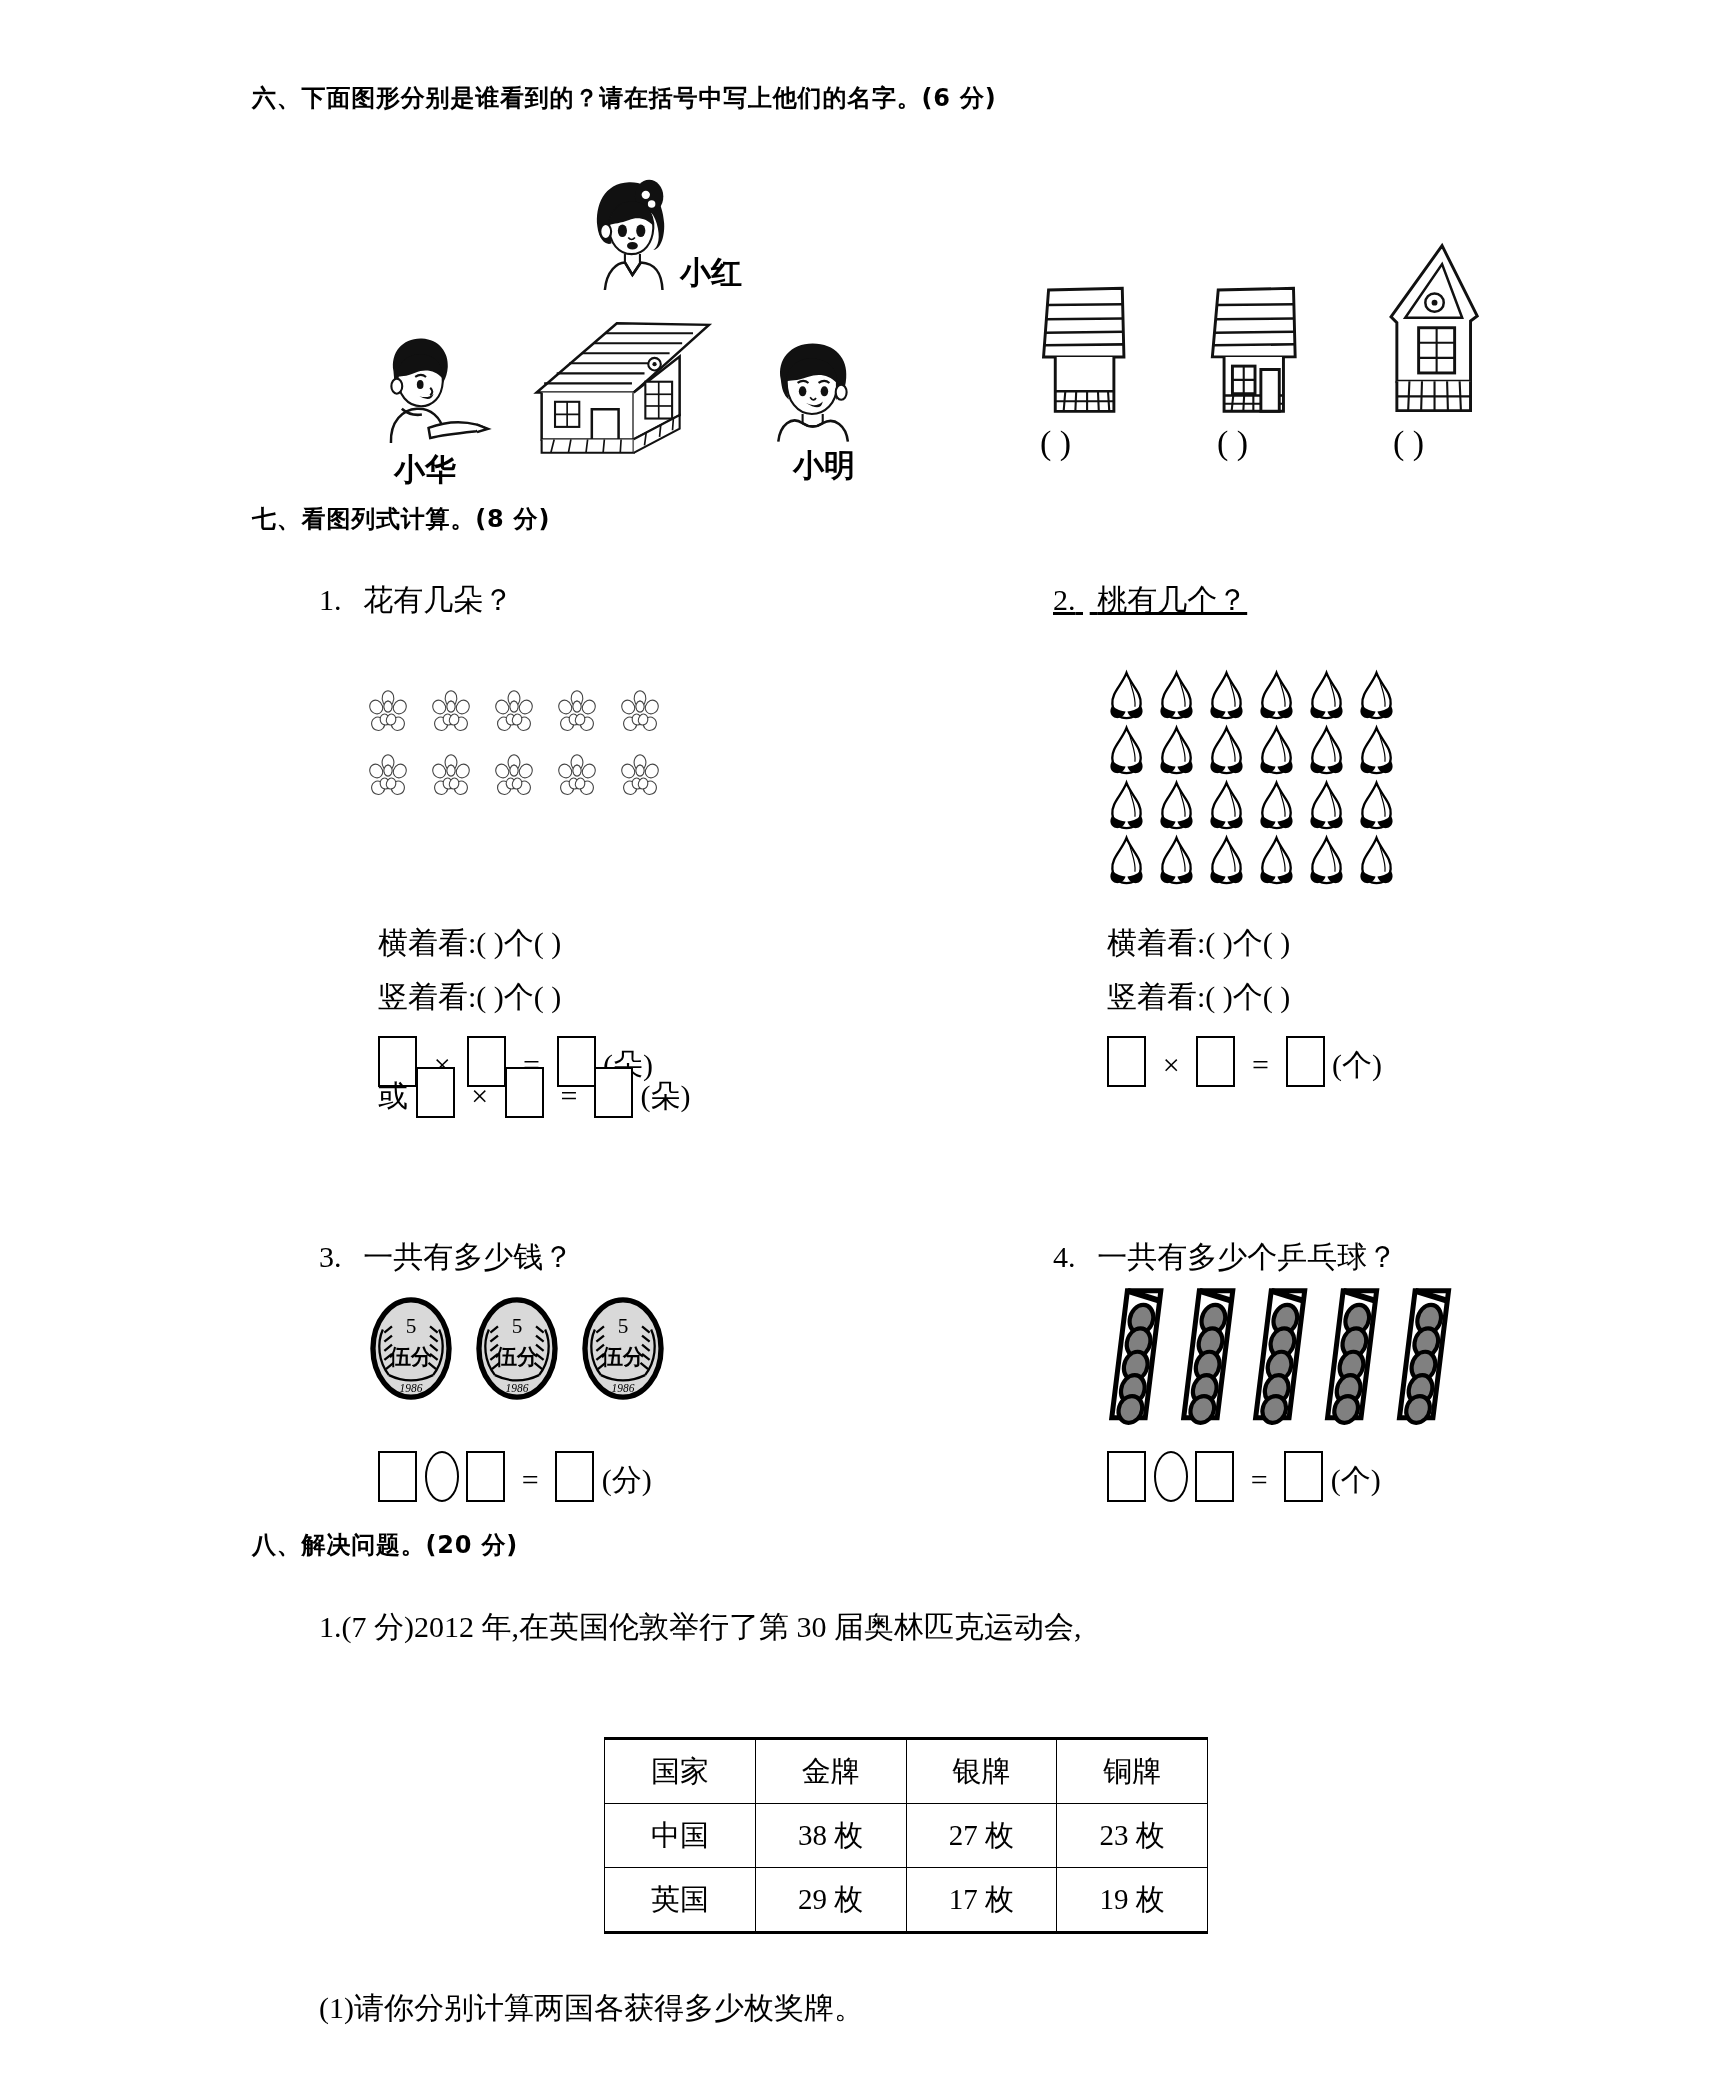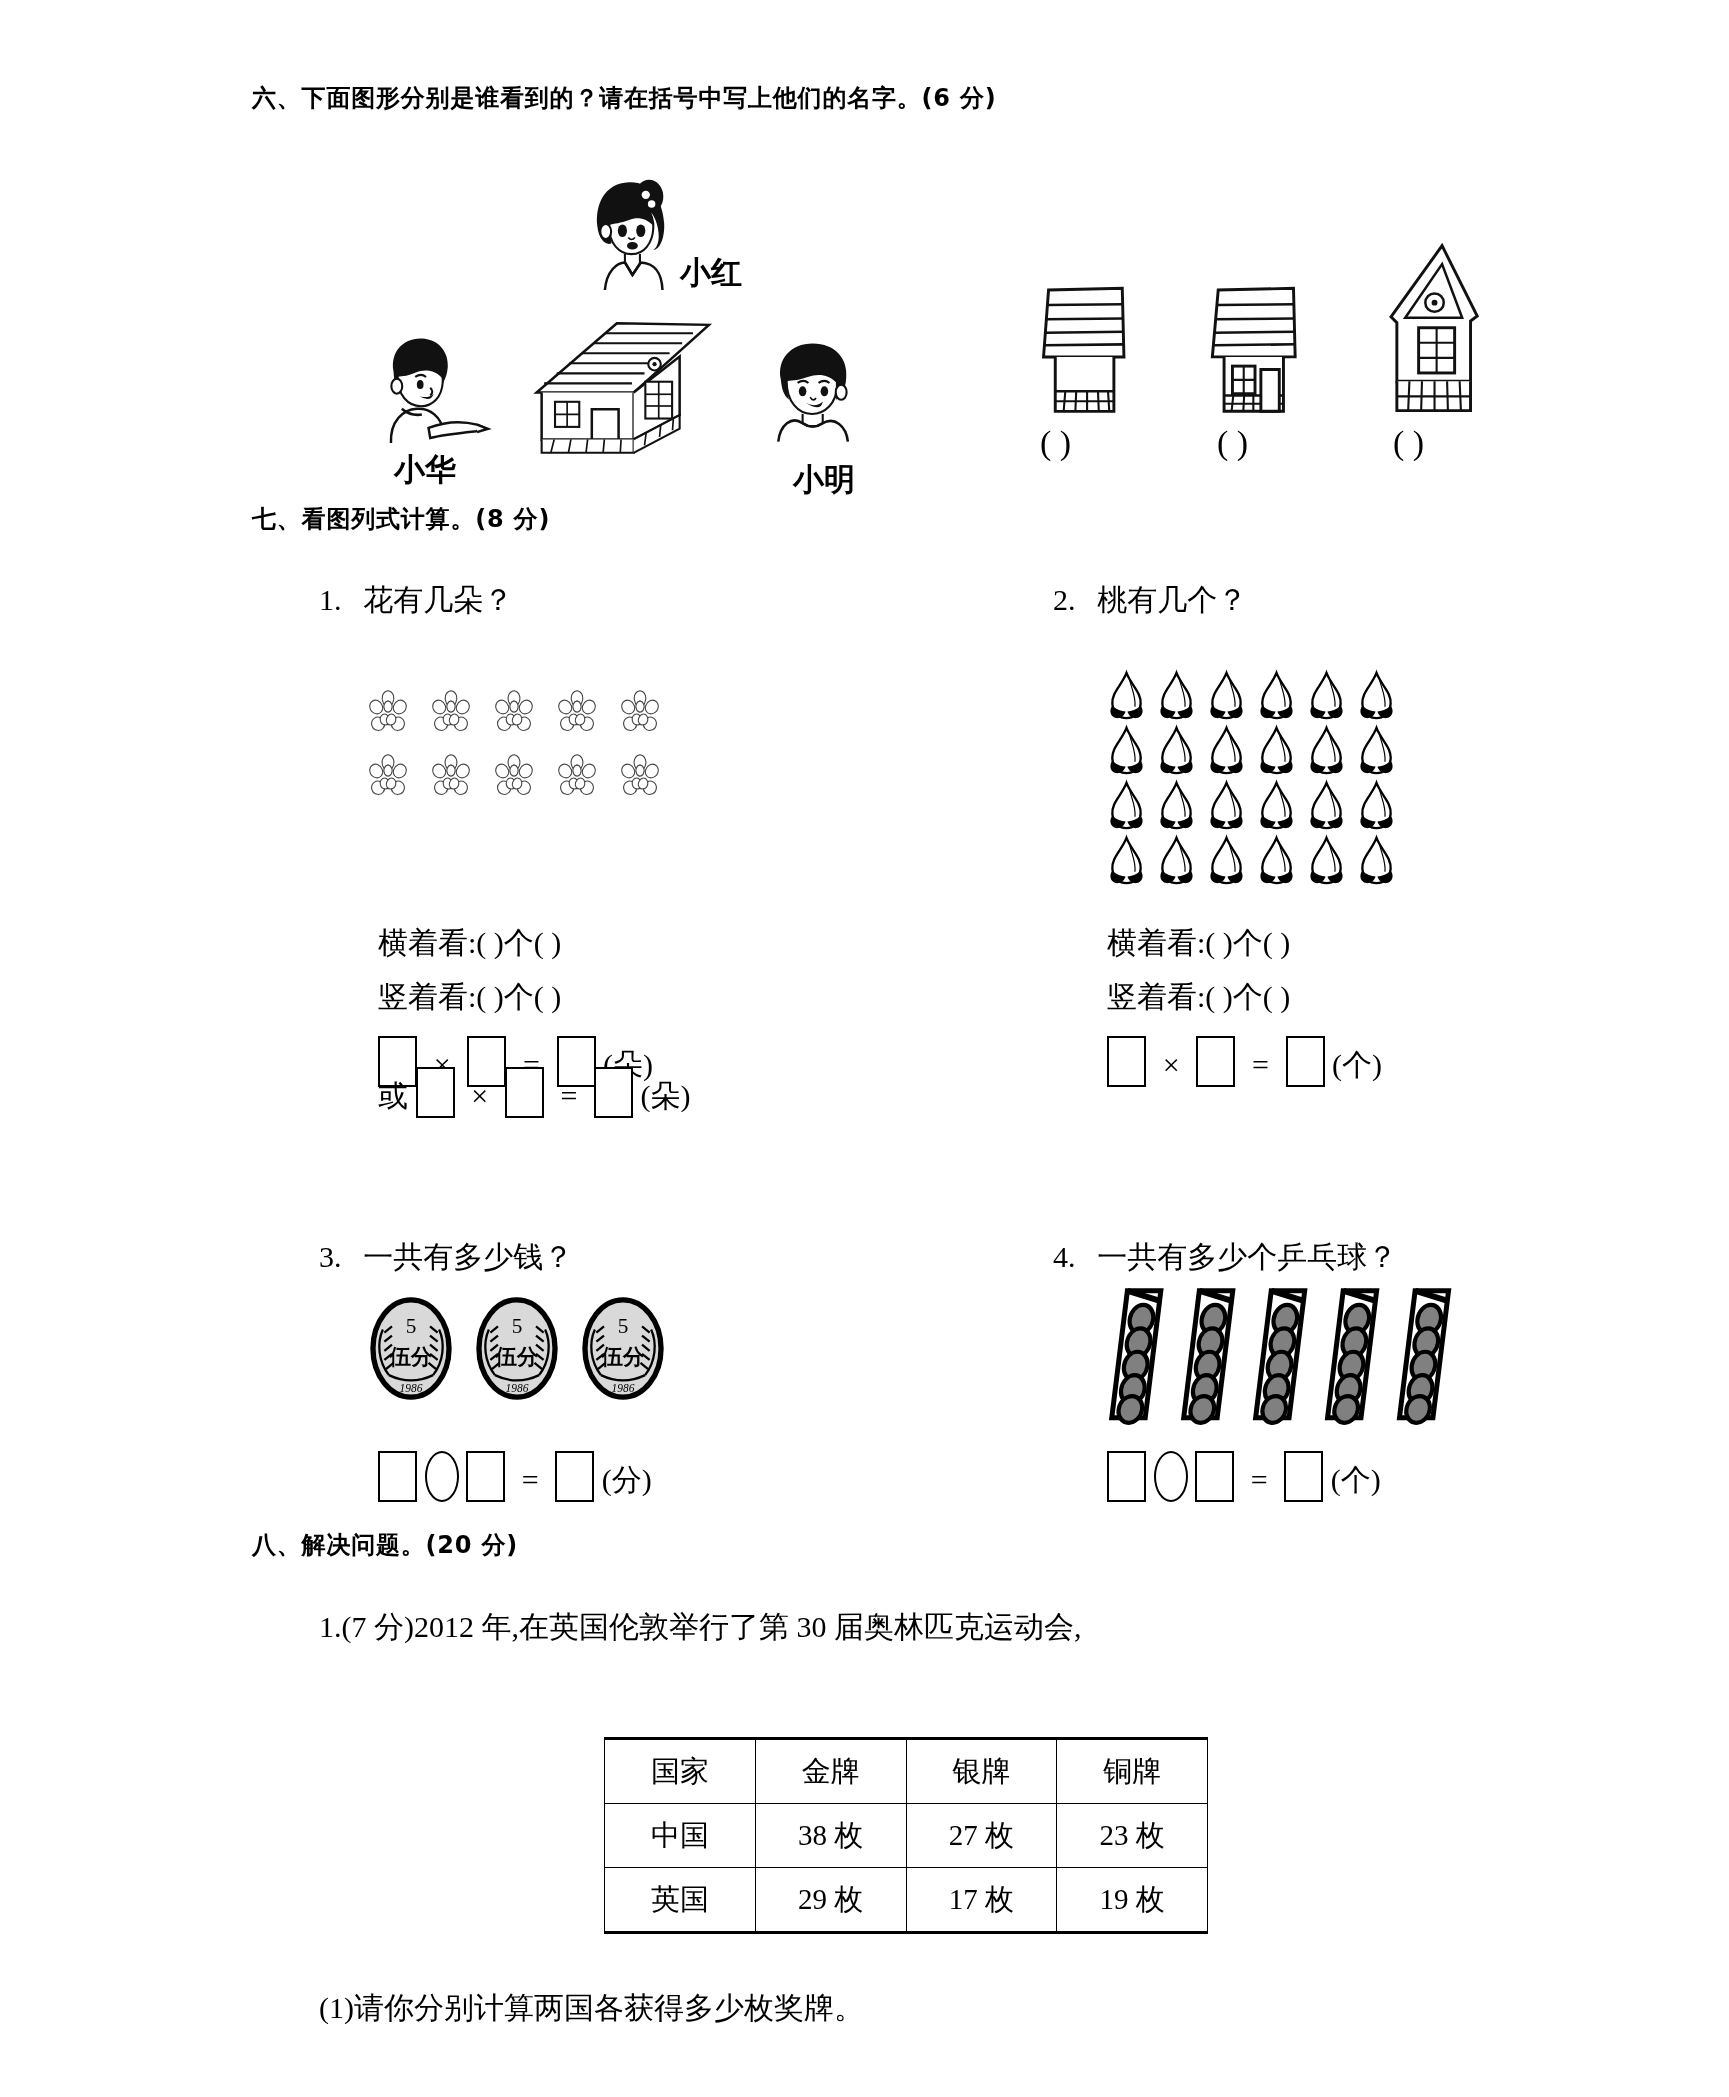--- a/index.html
+++ b/index.html
@@ -151,21 +151,21 @@
       <path d="M92 112 q14 -10 26 0 M142 112 q14 -10 26 0" fill="none" stroke="#111" stroke-width="5"></path>
       <ellipse cx="104" cy="132" rx="9" ry="12" fill="#111"></ellipse>
       <ellipse cx="156" cy="132" rx="9" ry="12" fill="#111"></ellipse>
       <path d="M122 146 q8 12 14 2" fill="none" stroke="#111" stroke-width="4"></path>
       <path d="M112 160 q24 12 40 -4 q-4 26 -40 4 Z" fill="#111"></path>
       <path d="M104 186 l0 22 M152 186 l0 22" stroke="#111" stroke-width="5" fill="none"></path>
       <path d="M46 252 C50 212 78 190 104 208 q24 16 48 0 C180 192 208 214 212 252" fill="#fff" stroke="#111" stroke-width="6"></path>
       <path d="M104 208 q24 16 48 0" fill="none" stroke="#111" stroke-width="6"></path>
     </svg>
   </div>
-  <div class="abs qtext-big" style="left:793px;top:445px;font-weight:bold;margin-top:14px;">小明</div>
+  <div class="abs qtext-big" style="left:793px;top:445px;font-weight:bold;">小明</div>
 
   <div class="abs" style="left:1036px;top:252px;">
     <svg width="134" height="168" viewBox="0 0 320 400">
       <path d="M30 90 L18 250 L210 250 L206 86 Z" fill="#fff" stroke="#111" stroke-width="7"></path>
       <g stroke="#111" stroke-width="6" fill="none">
         <path d="M27 126 L208 124"></path>
           <path d="M24 160 L209 158"></path>
         <path d="M22 192 L210 190"></path>
           <path d="M20 222 L210 220"></path>
       </g>
@@ -377,21 +377,21 @@
   <div class="abs qtext" style="left:378px;top:1067px;">
     <span>或</span>
     <span class="sqbox"></span>
     <span style="margin:0 9.2px;">×</span>
     <span class="sqbox"></span>
     <span style="margin:0 9.2px;">=</span>
     <span class="sqbox"></span>
     <span>(朵)</span>
   </div>
 
-  <div class="abs qtext" style="left:1053px;top:580px;">
+  <div class="abs qtext" style="left:1053px;top:580px;text-decoration:underline;">
     <span>2.</span>
     <span style="display:inline-block;width:6.7px"></span>
     <span>桃有几个？</span>
   </div>
 
   <div class="abs" style="left:1107px;top:671px;">
     <div class="peachrow" style="margin-bottom:5.9px;">
       <svg width="39" height="49" viewBox="0 0 80 104">
         <path d="M40 4 C30 30 8 46 10 70 C12 90 26 100 40 100 C54 100 68 90 70 70 C72 46 50 30 40 4 Z" fill="#fff" stroke="#000" stroke-width="5"></path>
         <path d="M46 16 C52 42 60 54 58 76" fill="none" stroke="#000" stroke-width="2.5"></path>

